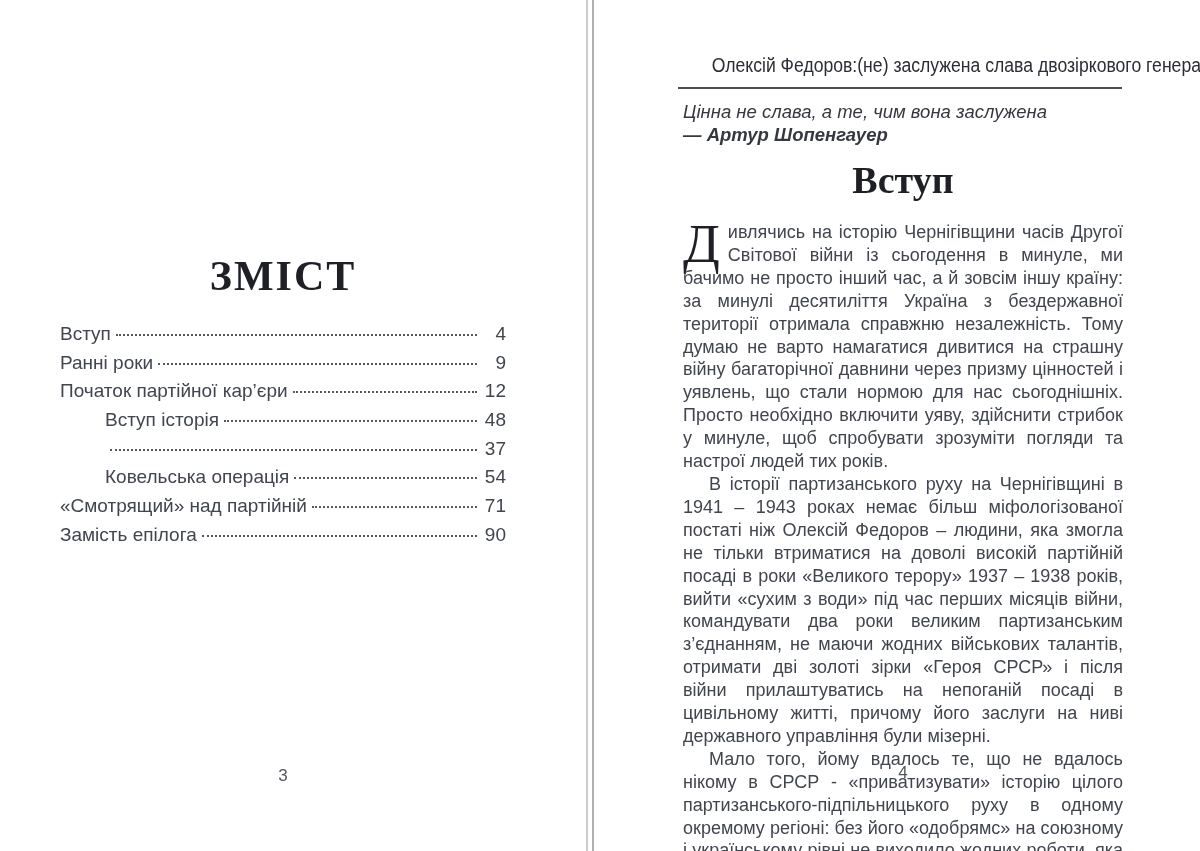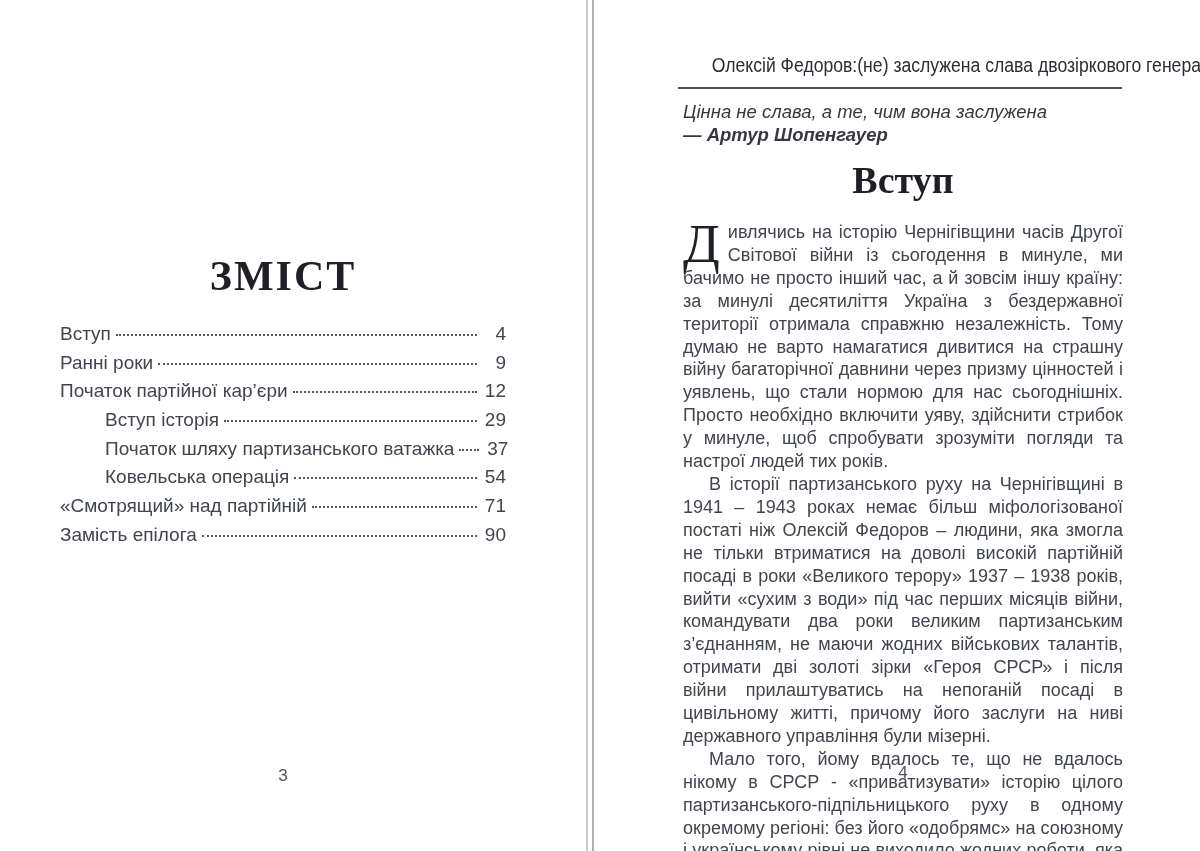--- a/index.html
+++ b/index.html
@@ -112,24 +112,23 @@
         <span class="toc-page">9</span>
       </div>
       <div class="toc-row">
         <span class="toc-label">Початок партійної кар’єри</span>
         <span class="toc-leader"></span>
         <span class="toc-page">12</span>
       </div>
       <div class="toc-row sub">
         <span class="toc-label">Вступ історія</span>
         <span class="toc-leader"></span>
-        <span class="toc-page">29</span>
+        <span class="toc-page">48</span>
       </div>
       <div class="toc-row sub">
-        <span class="toc-label">Початок шляху партизанського ватажка</span>
         <span class="toc-leader"></span>
         <span class="toc-page">37</span>
       </div>
       <div class="toc-row sub">
         <span class="toc-label">Ковельська операція</span>
         <span class="toc-leader"></span>
         <span class="toc-page">54</span>
       </div>
       <div class="toc-row">
         <span class="toc-label">«Смотрящий» над партійній</span>

